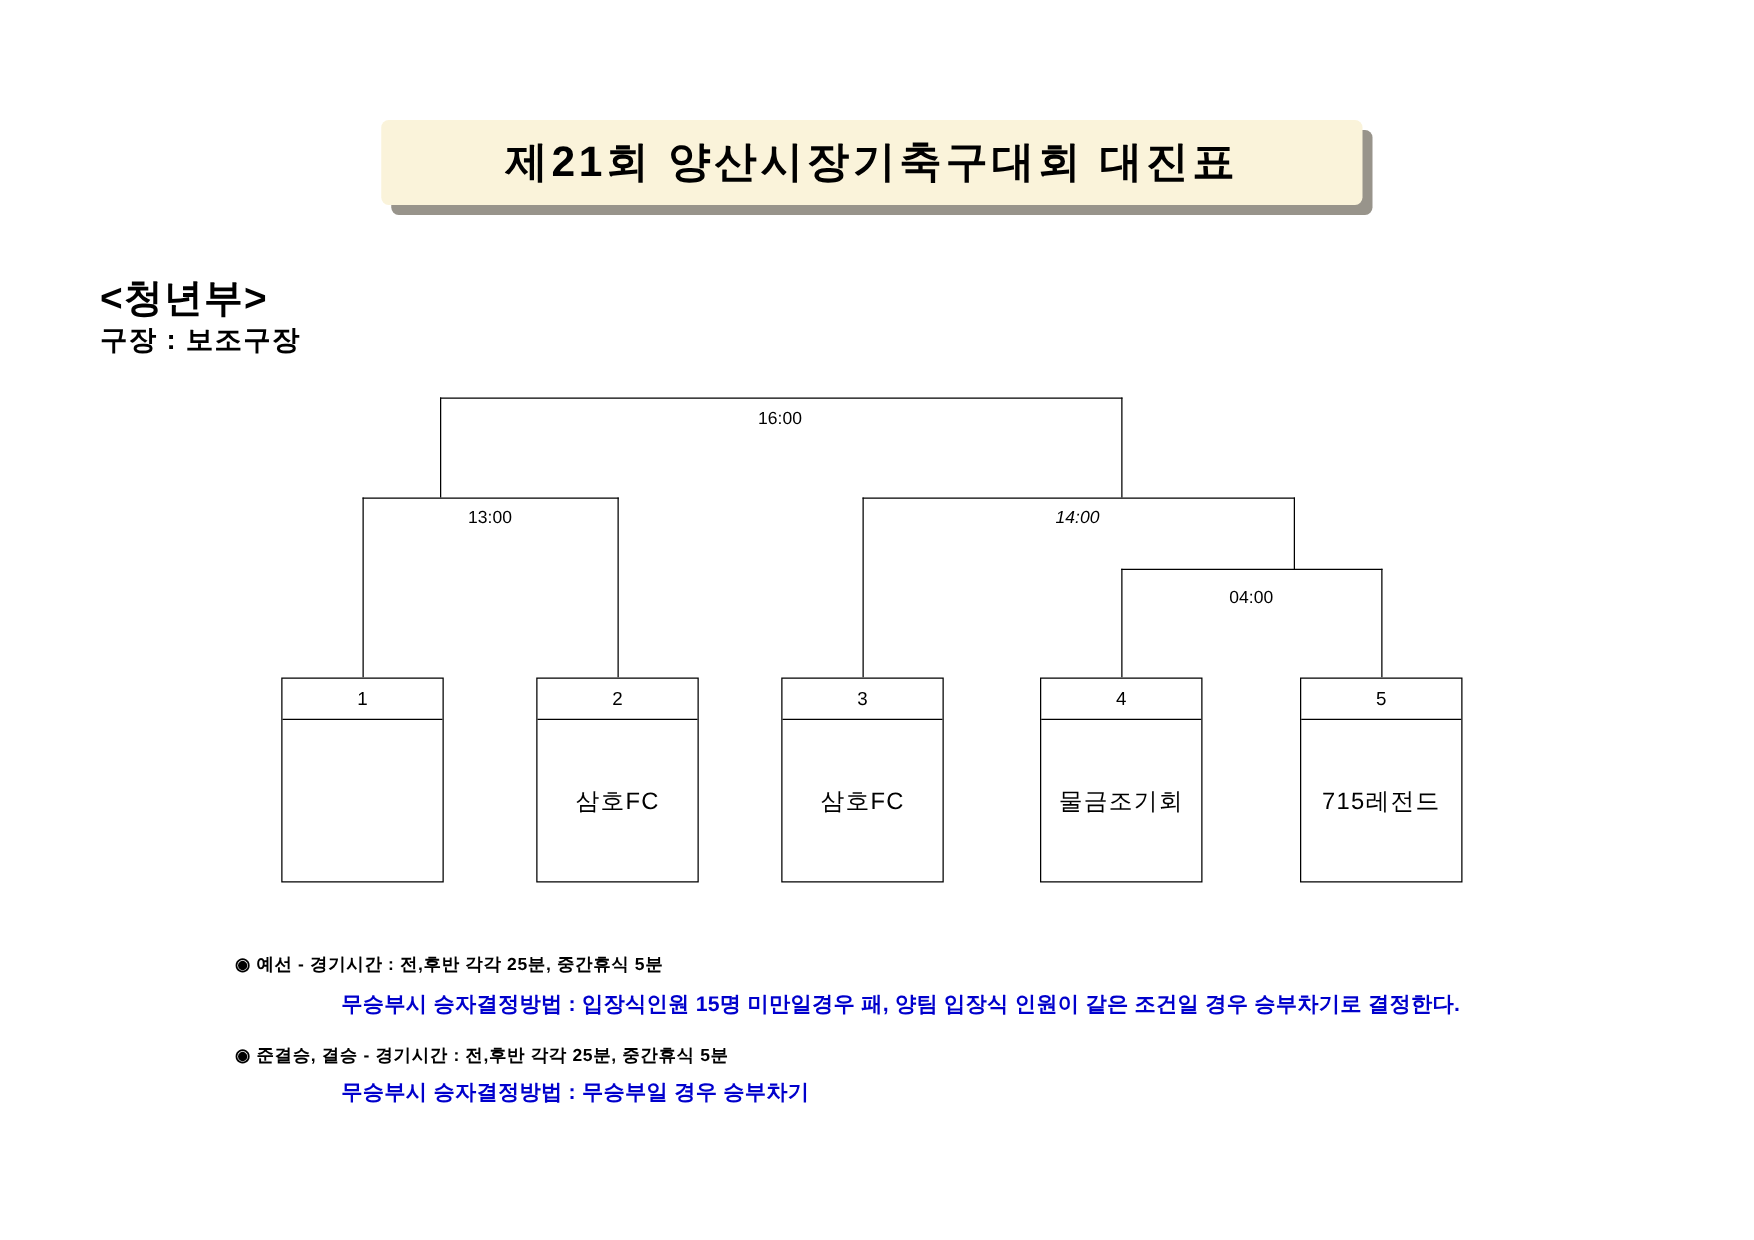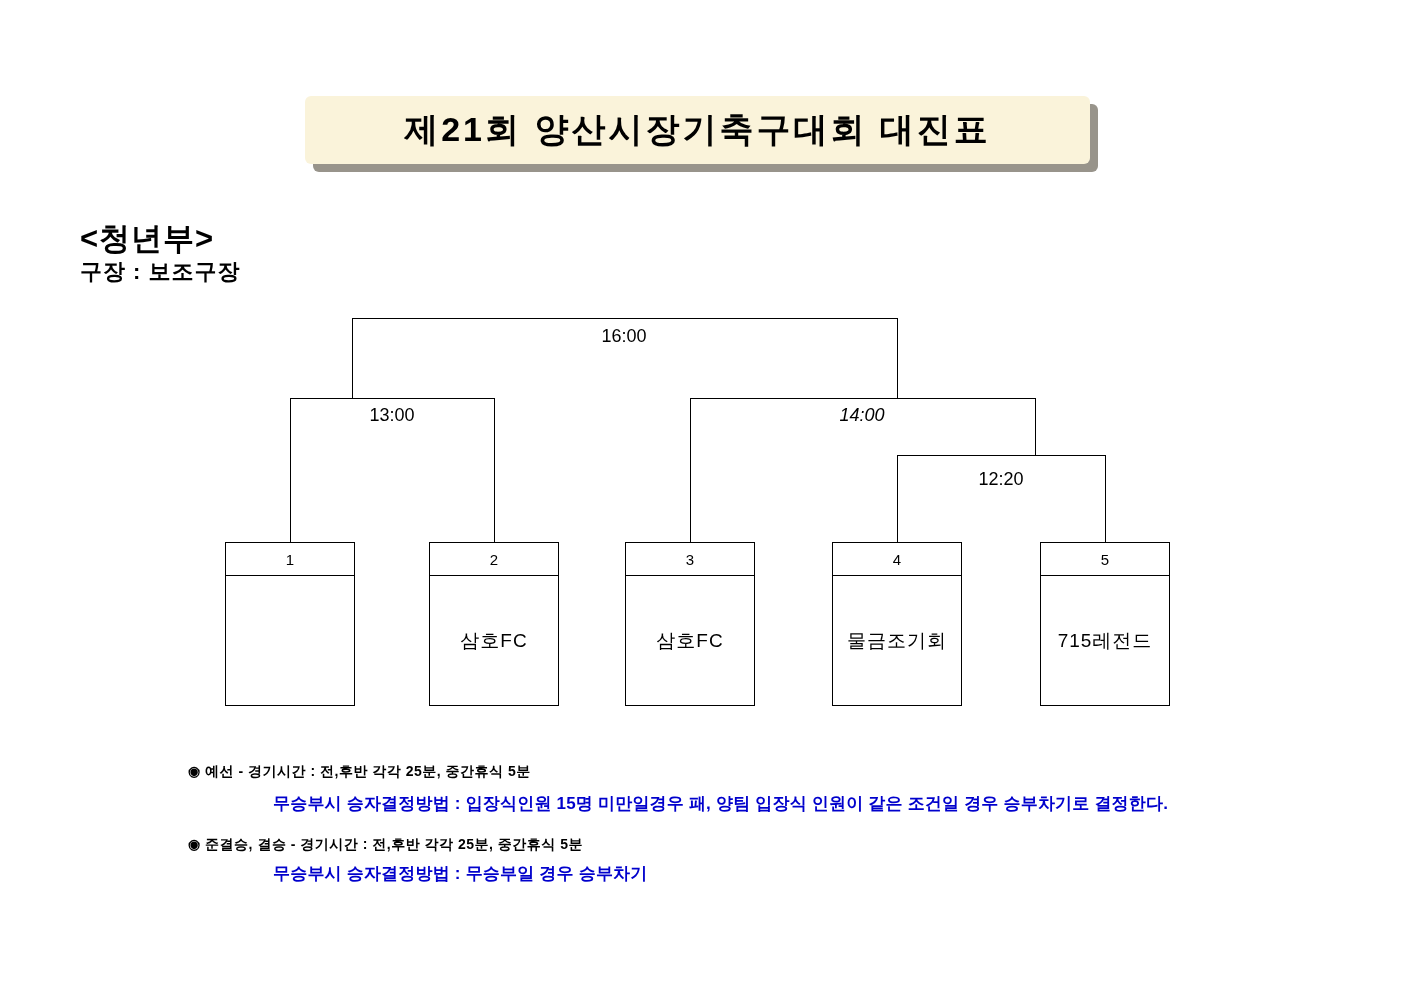--- a/index.html
+++ b/index.html
@@ -33,21 +33,21 @@
   }
 
   
   .line { position: absolute; background: #000; }
   .hline { height: 1px; }
   .vline { width: 1px; }
 
   
   .time {
     position: absolute; width: 70px; margin-left: -35px; text-align: center;
-    font-size: 18px; color: #000;
+    font-size: 14px; color: #000;
   }
 
   
   .team-box {
     position: absolute; top: 542px; width: 130px; height: 164px;
     border: 1px solid #000; background: #fff; box-sizing: border-box;
   }
   .team-seed {
     height: 32px; border-bottom: 1px solid #000;
     display: flex; align-items: center; justify-content: center;
@@ -94,21 +94,21 @@
   <div class="line vline" style="left:690px; top:398px; height:144px;"></div>
   <div class="line vline" style="left:1035px; top:398px; height:58px;"></div>
 
   <div class="line hline" style="left:897px; top:455px; width:209px;"></div>
   <div class="line vline" style="left:897px; top:455px; height:87px;"></div>
   <div class="line vline" style="left:1105px; top:455px; height:87px;"></div>
 
   <div class="time" style="left:624px; top:326px;">16:00</div>
   <div class="time" style="left:392px; top:405px;">13:00</div>
   <div class="time" style="left:862px; top:405px;font-style:italic;">14:00</div>
-  <div class="time" style="left:1001px; top:469px;">12:20</div>
+  <div class="time" style="left:1001px; top:469px;">04:00</div>
 
   <div class="team-box" style="left:225px;">
     <div class="team-seed">1</div>
   </div>
   <div class="team-box" style="left:429px;">
     <div class="team-seed">2</div>
     <div class="team-name">삼호FC</div>
   </div>
   <div class="team-box" style="left:625px;">
     <div class="team-seed">3</div>

